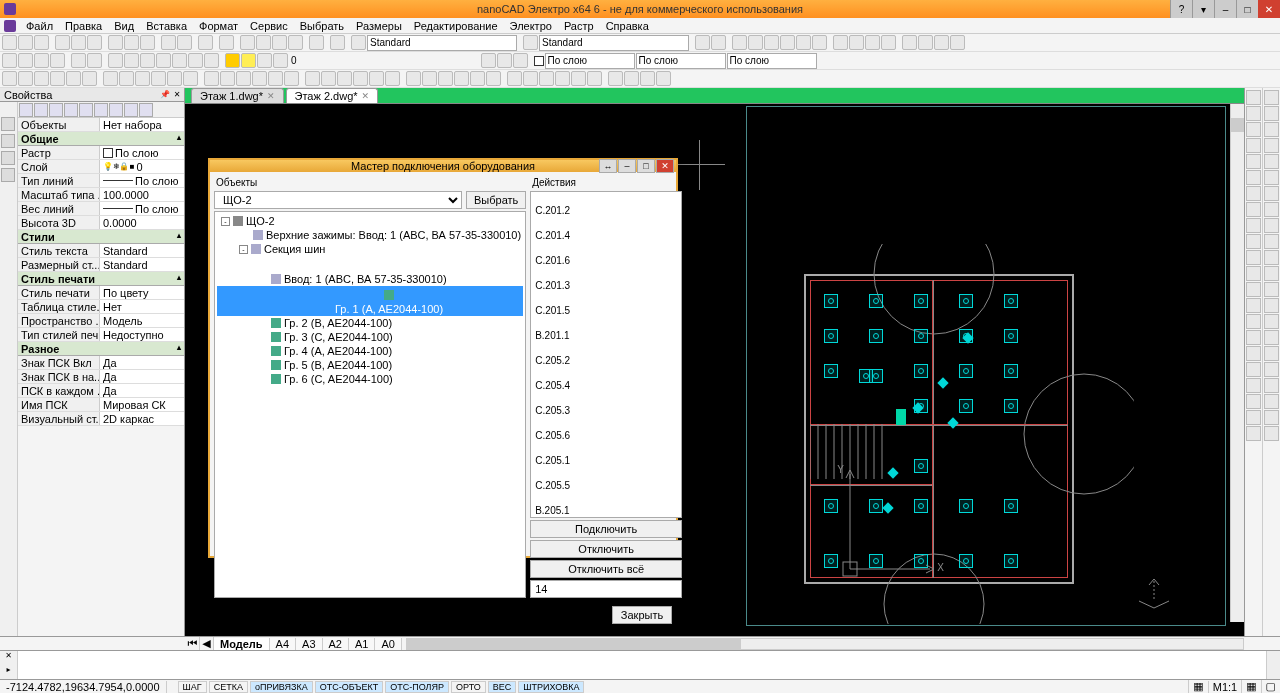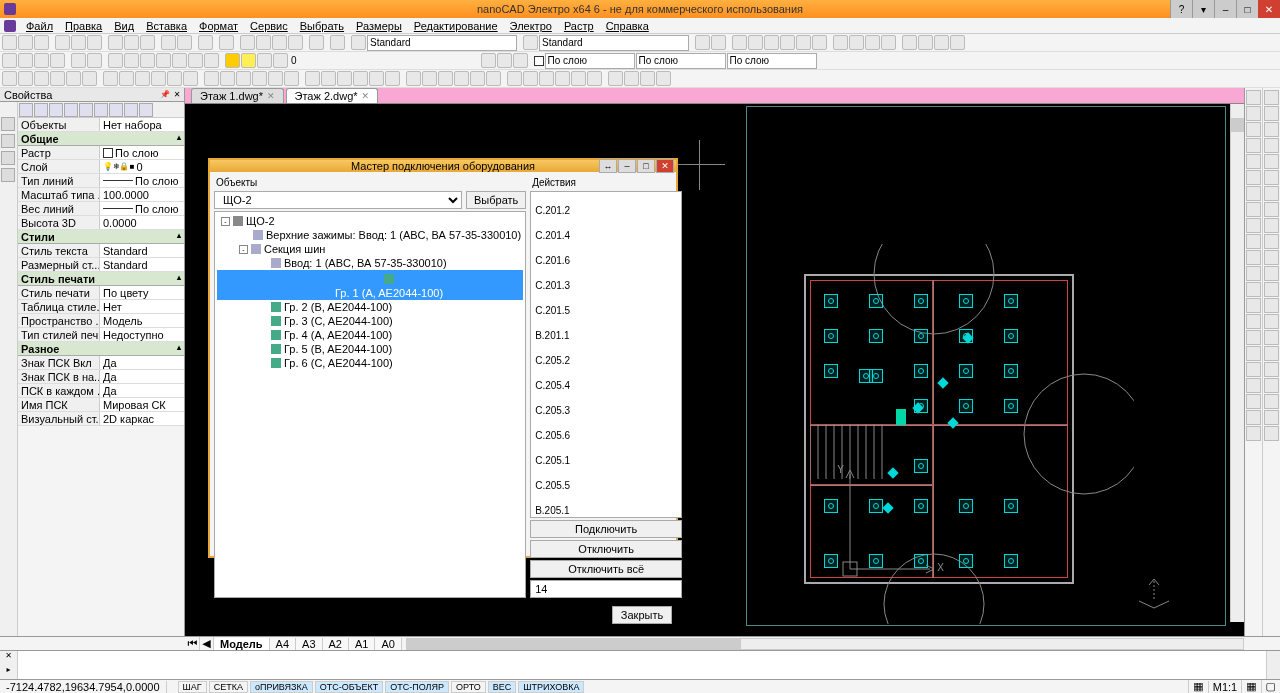--- a/index.html
+++ b/index.html
@@ -41,21 +41,21 @@
 .props-section { height: 14px; background: #d8e8d0; border-bottom: 1px solid #aaa; padding: 1px 3px; font-size: 10px; font-weight: bold; display: flex; justify-content: space-between; }
 .props-section-toggle { cursor: pointer; font-size: 8px; }
 .color-swatch { width: 10px; height: 10px; border: 1px solid #333; display: inline-block; }
 .props-left-strip { width: 18px; background: #f0f0f0; border-right: 1px solid #ccc; display: flex; flex-direction: column; gap: 1px; padding-top: 14px; }
 .props-left-btn { width: 14px; height: 14px; margin: 1px; background: #ddd; border: 1px solid #aaa; cursor: pointer; }
 .props-wrap { display: flex; flex: 1; }
 .props-grid { flex: 1; overflow: hidden; }
 
 
 .draw-wrap { flex: 1; display: flex; flex-direction: column; background: #333; position: relative; }
-.doc-tabs { height: 16px; background: #f9a8d4; display: flex; align-items: flex-end; padding-left: 6px; border-bottom: 1px solid #888; }
+.doc-tabs { height: 16px; background: #22c55e; display: flex; align-items: flex-end; padding-left: 6px; border-bottom: 1px solid #888; }
 .doc-tab { padding: 1px 8px; background: #ddd; border: 1px solid #999; border-bottom: none; margin-right: 2px; font-size: 10px; border-radius: 3px 3px 0 0; display: flex; align-items: center; gap: 4px; cursor: pointer; }
 .doc-tab.active { background: #fff; }
 .doc-tab-close { font-size: 9px; color: #888; cursor: pointer; }
 .canvas { flex: 1; background: #000; position: relative; overflow: hidden; }
 
 
 .right-strip { width: 18px; background: #f4f4f4; border-left: 1px solid #999; display: flex; flex-direction: column; gap: 1px; padding: 2px 1px; }
 .right-strip2 { width: 18px; background: #f4f4f4; border-left: 1px solid #ccc; display: flex; flex-direction: column; gap: 1px; padding: 2px 1px; }
 .rbtn { width: 15px; height: 15px; background: #e8e8e8; border: 1px solid #bbb; cursor: pointer; }
 
@@ -129,21 +129,21 @@
     <div class="window-btn help">?</div>
     <div class="window-btn down">▾</div>
     <div class="window-btn min">–</div>
     <div class="window-btn max">□</div>
     <div class="window-btn close">✕</div>
   </div>
 </div>
 
 <div class="menubar">
   <div class="menubar-icon"></div>
-  <div id="menu-items" style="display: flex; text-decoration: underline;">
+  <div id="menu-items" style="display: flex;">
       <div class="menu-item">Файл</div>
       <div class="menu-item">Правка</div>
       <div class="menu-item">Вид</div>
       <div class="menu-item">Вставка</div>
       <div class="menu-item">Формат</div>
       <div class="menu-item">Сервис</div>
       <div class="menu-item">Выбрать</div>
       <div class="menu-item">Размеры</div>
       <div class="menu-item">Редактирование</div>
       <div class="menu-item">Электро</div>
@@ -694,21 +694,21 @@
           <div class="tree-item" style="padding-left: 22px;">
             <span style="width: 11px; display: inline-block;"></span>
             <span class="tree-icon" style="background: rgb(170, 170, 204);"></span>
             <span>Верхние зажимы: Ввод: 1 (ABC, ВА 57-35-330010)</span>
           </div>
           <div class="tree-item" style="padding-left: 22px;">
             <span class="tree-toggle">-</span>
             <span class="tree-icon" style="background: rgb(170, 170, 204);"></span>
             <span>Секция шин</span>
           </div>
-          <div class="tree-item" style="padding-left: 40px;">
+          <div class="tree-item" style="padding-left: 40px; margin-top: 16px;">
             <span style="width: 11px; display: inline-block;"></span>
             <span class="tree-icon" style="background: rgb(170, 170, 204);"></span>
             <span>Ввод: 1 (ABC, ВА 57-35-330010)</span>
           </div>
           <div class="tree-item sel" style="padding-left: 40px; flex-direction: column;">
             <span style="width: 11px; display: inline-block;"></span>
             <span class="tree-icon" style="background: rgb(68, 170, 136);"></span>
             <span>Гр. 1 (A, AE2044-100)</span>
           </div>
           <div class="tree-item" style="padding-left: 40px;">

